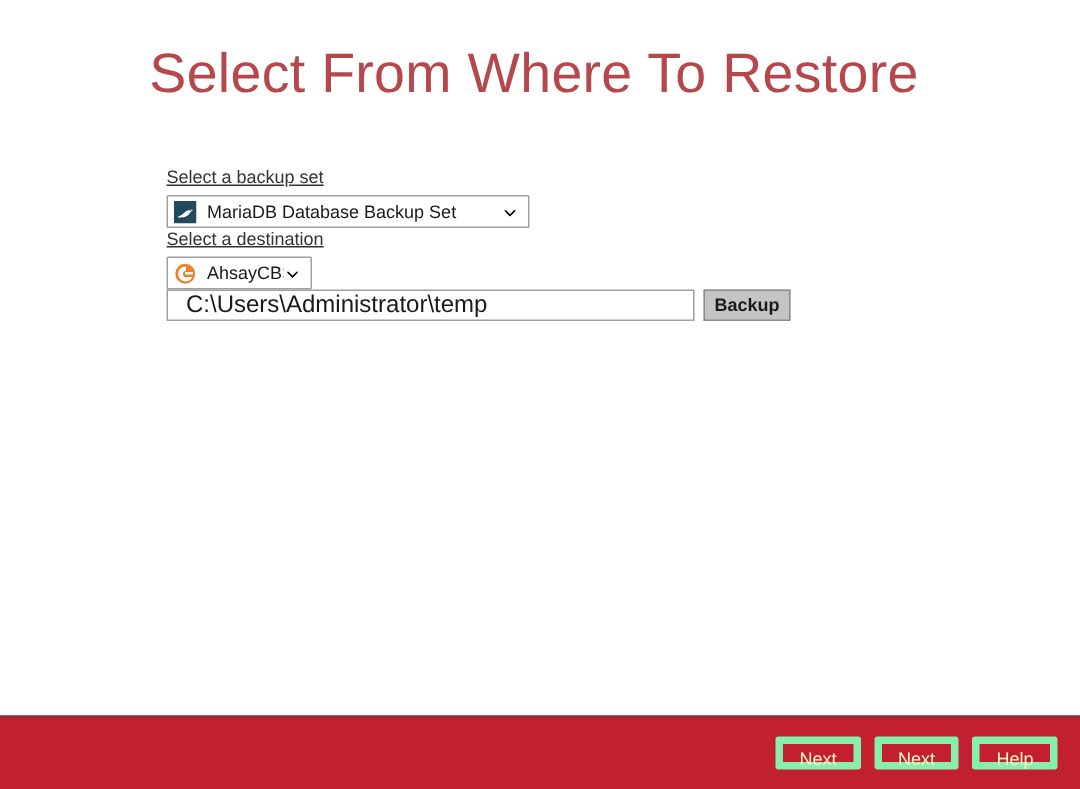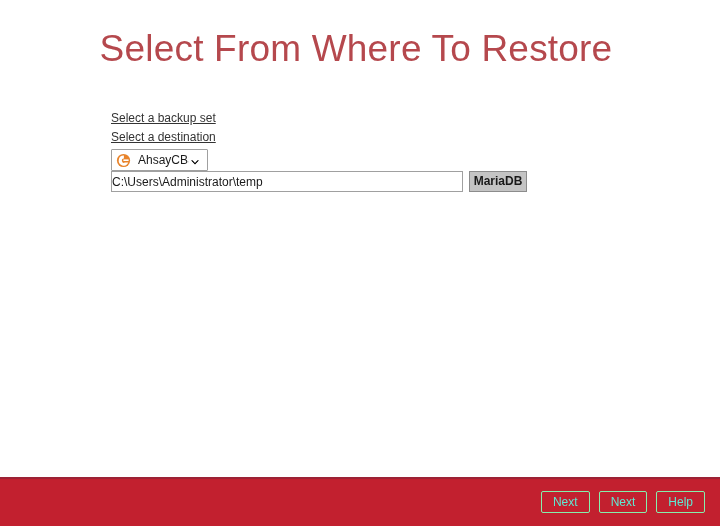--- a/index.html
+++ b/index.html
@@ -100,23 +100,23 @@
     gap: 6px;
   }
   .text-input {
     box-sizing: border-box;
     width: 352px;
     height: 21px;
     border: 1px solid #a0a0a0;
     border-radius: 0;
     background: #ffffff;
     font-family: "Liberation Sans", sans-serif;
-    font-size: 12px;
+    font-size: 16px;
     color: #1a1a1a;
-    padding: 0 0;
+    padding: 0 12px;
     outline: none;
   }
   .browse-button {
     box-sizing: border-box;
     width: 58px;
     height: 21px;
     background: #c4c4c4;
     border: 1px solid #8c8c8c;
     border-radius: 0;
     font-family: "Liberation Sans", sans-serif;
@@ -145,41 +145,60 @@
     top: 12px;
     display: flex;
     gap: 9px;
   }
   .footer-button {
     box-sizing: border-box;
     min-width: 44px;
     height: 22px;
     padding: 0 11px;
     background: transparent;
-    border: 1px solid #86efac;
+    border: 5px solid #86efac;
     border-radius: 2px;
-    color: #5eead4;
+    color: #fef9c3;
     font-family: "Liberation Sans", sans-serif;
     font-size: 12px;
     line-height: 20px;
     text-align: left;
     cursor: pointer;
     white-space: nowrap;
   }
 </style>
 </head>
 <body>
 
 <div class="page-title">Select From Where To Restore</div>
 
 <div class="form-area">
 
   <div class="field-group">
     <div class="field-label">Select a backup set</div>
 
+    <div class="select-box wide">
+
+      <span class="icon-box">
+        <svg width="15" height="15" viewBox="0 0 15 15" xmlns="http://www.w3.org/2000/svg">
+          <rect x="0" y="0" width="15" height="15" fill="#1f4b5c"></rect>
+          <path d="M2.2 10.6c1.6-0.4 3.0-1.3 4.2-2.4 1.1-1.0 2.3-1.9 3.9-2.2 0.9-0.2 1.7-0.1 2.4 0.2-0.5 0.2-1.0 0.5-1.4 0.9-0.8 0.8-1.3 1.8-2.2 2.5-1.0 0.8-2.2 1.2-3.5 1.3-1.2 0.1-2.3 0.0-3.4-0.3z" fill="#ffffff"></path>
+          <circle cx="11.0" cy="6.2" r="0.5" fill="#1f4b5c"></circle>
+        </svg>
+      </span>
+
+      <span class="select-label">MariaDB Database Backup Set</span>
+
+      <span class="chevron">
+        <svg width="12" height="12" viewBox="0 0 12 12" xmlns="http://www.w3.org/2000/svg">
+          <path d="M2 4.2 L6 8.4 L10 4.2 L8.6 4.2 L6 6.9 L3.4 4.2 Z" fill="#000000"></path>
+          <path d="M3.2 4.6 L6 7.5 L8.8 4.6 L8.8 5.3 L6 8.1 L3.2 5.3 Z" fill="#000000"></path>
+        </svg>
+      </span>
+    </div>
   </div>
 
   <div class="field-group">
     <div class="field-label">Select a destination</div>
 
     <div class="select-box narrow">
 
       <span class="icon-box">
         <svg width="15" height="15" viewBox="0 0 15 15" xmlns="http://www.w3.org/2000/svg">
           <circle cx="7.5" cy="7.5" r="6.6" fill="#e8832a"></circle>
@@ -196,21 +215,21 @@
           <path d="M3.2 4.6 L6 7.5 L8.8 4.6 L8.8 5.3 L6 8.1 L3.2 5.3 Z" fill="#000000"></path>
         </svg>
       </span>
     </div>
   </div>
 
   <div class="field-group">
 
     <div class="input-row">
       <input class="text-input" type="text" value="C:\Users\Administrator\temp" style="">
-      <button class="browse-button">MariaDB</button>
+      <button class="browse-button">Backup</button>
     </div>
   </div>
 
 </div>
 
 <div class="footer-bar">
   <div class="footer-buttons">
     <button class="footer-button">Next</button>
     <button class="footer-button">Next</button>
     <button class="footer-button">Help</button>

